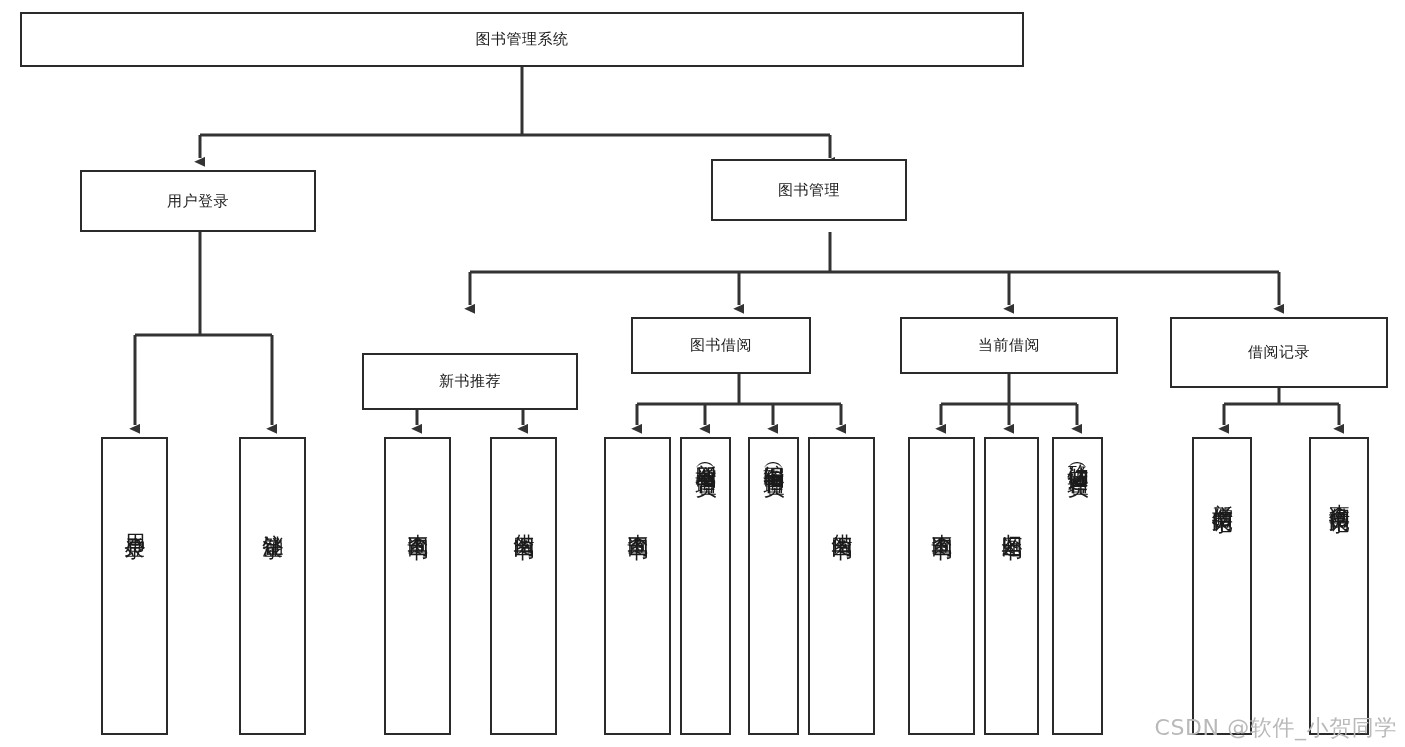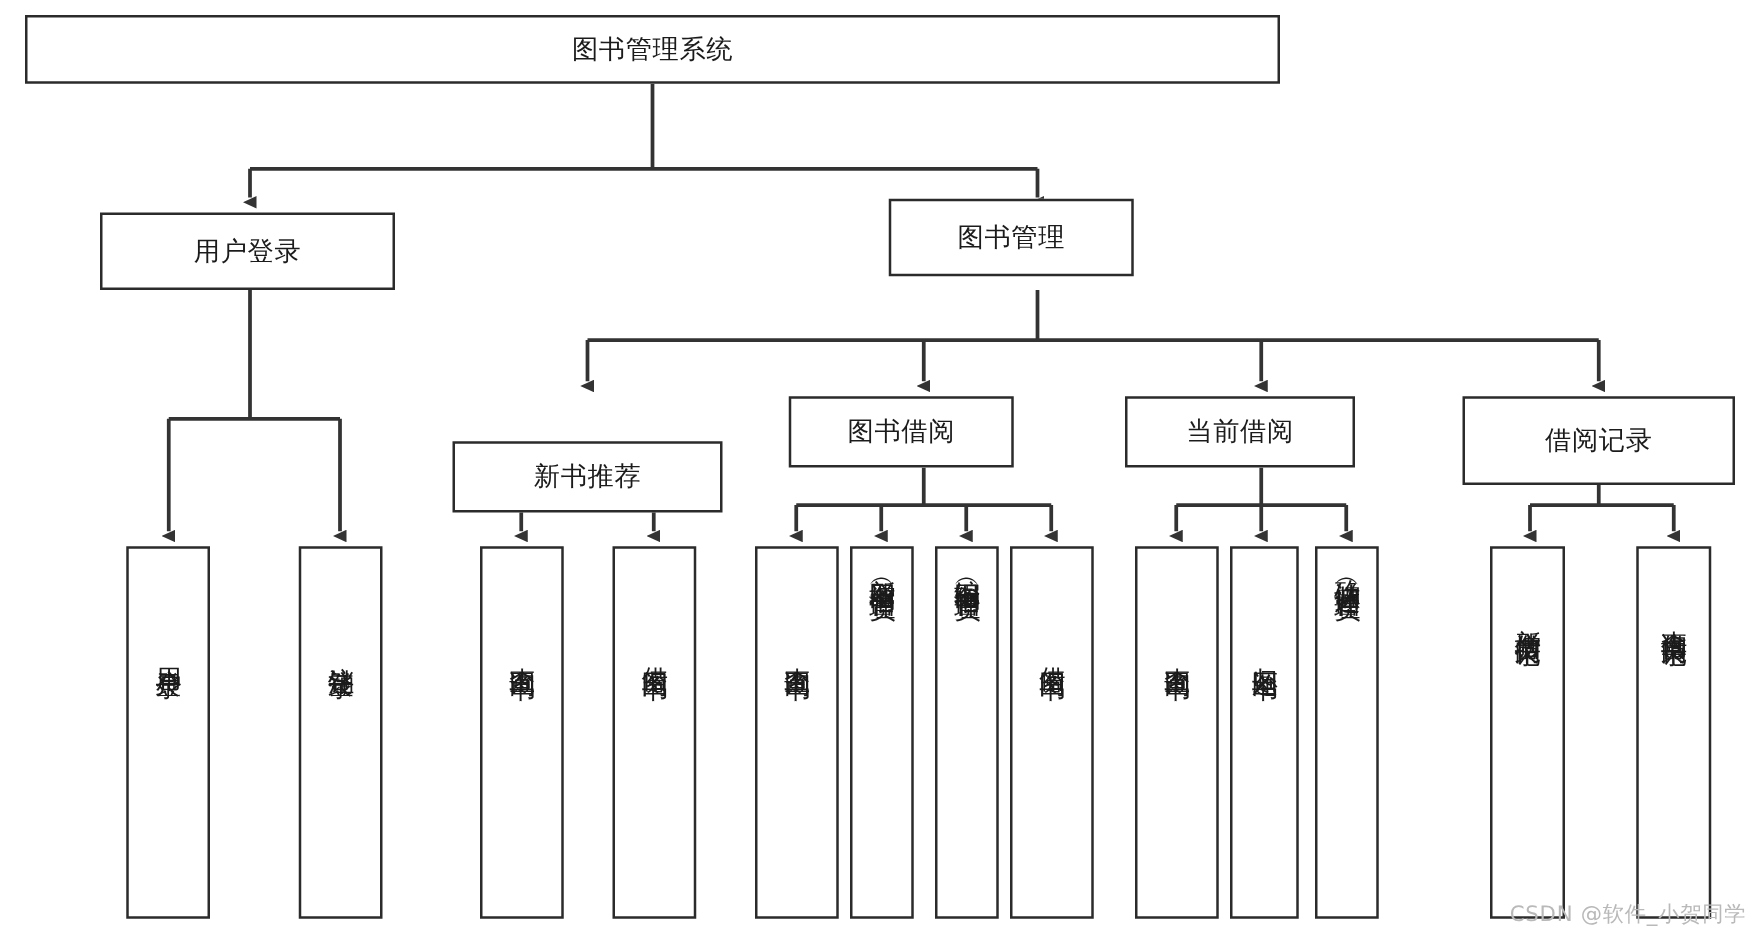--- a/index.html
+++ b/index.html
@@ -30,21 +30,21 @@
     position: absolute;
     box-sizing: border-box;
     background: #ffffff;
     border: 2px solid #2b2b2b;
     display: flex;
     align-items: center;
     justify-content: center;
     z-index: 3;
   }
   .node .lbl {
-    font-size: 21px;
+    font-size: 15px;
     color: #1b1b1b;
     line-height: 1.08;
     letter-spacing: 0.5px;
     white-space: nowrap;
     text-align: center;
   }
   .node.leaf {
     align-items: flex-start;
     padding-top: 2px;
   }
@@ -64,21 +64,21 @@
   .node.leaf.mid2 .lbl {
     margin-top: 46px;
   }
   .node.leaf.top .lbl {
     margin-top: 6px;
   }
   #watermark {
     position: absolute;
     right: 8px;
     bottom: 4px;
-    font-size: 17px;
+    font-size: 22px;
     color: #b9b9b9;
     letter-spacing: 0.6px;
     z-index: 5;
     white-space: nowrap;
     text-align: center;
   }
 </style>
 </head>
 <body>
 
@@ -147,21 +147,21 @@
   </div>
 
   <div class="node" style="left:362px; top:317px; width:216px; height:57px;margin-top:36px;">
     <span class="lbl">新书推荐</span>
   </div>
 
   <div class="node" style="left:631px; top:317px; width:180px; height:57px;">
     <span class="lbl">图书借阅</span>
   </div>
 
-  <div class="node" style="left:900px; top:317px; width:184px; height:57px;">
+  <div class="node" style="left:900px; top:317px; width:218px; height:57px;">
     <span class="lbl">当前借阅</span>
   </div>
 
   <div class="node" style="left:1170px; top:317px; width:218px; height:71px;">
     <span class="lbl">借阅记录</span>
   </div>
 
   <div class="node leaf mid" style="left:101px; top:437px; width:67px; height:298px;">
     <span class="lbl">用户登录</span>
   </div>

